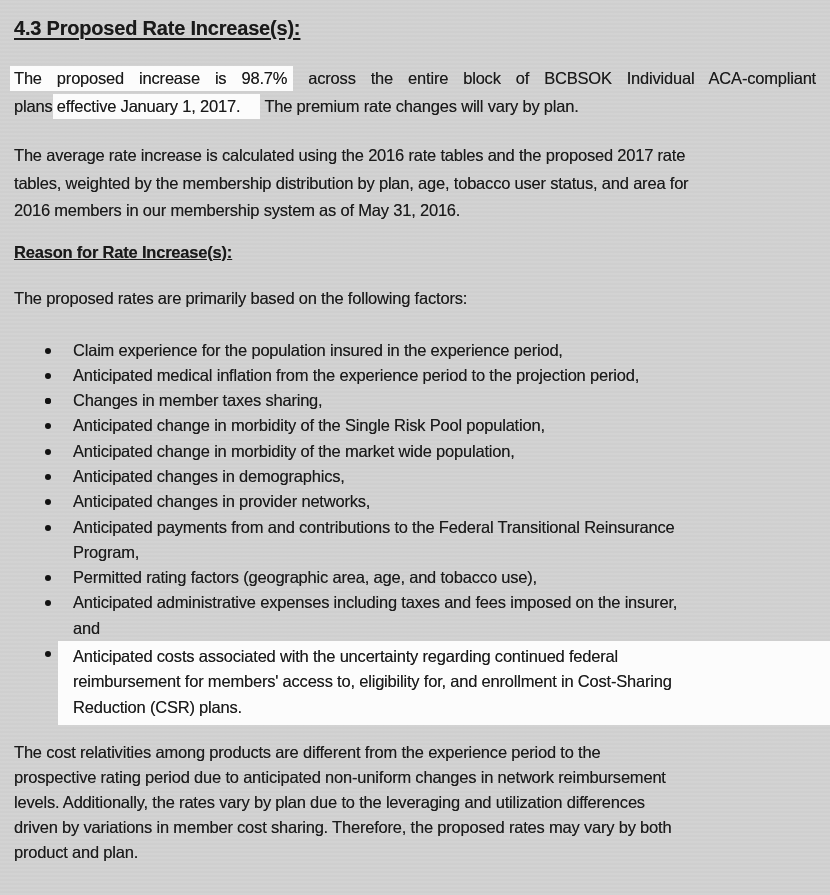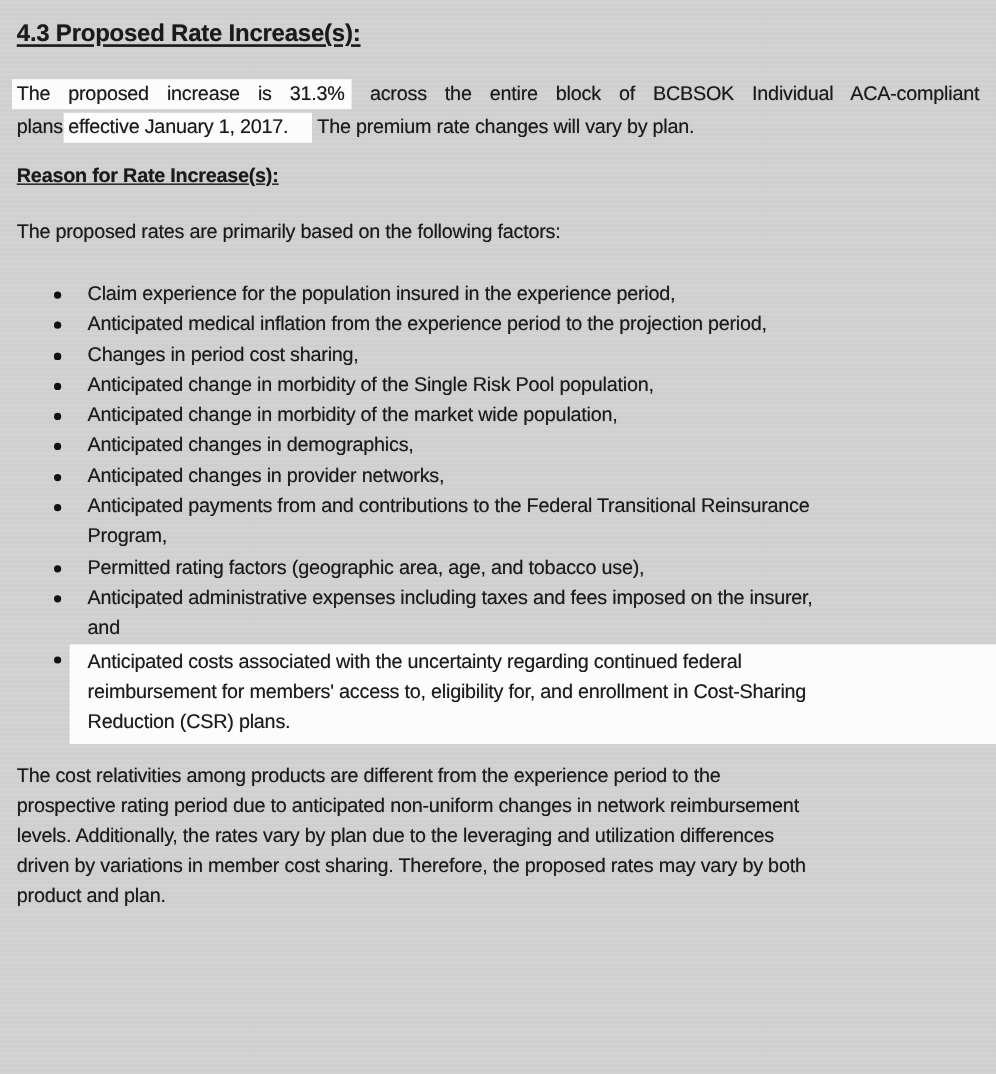--- a/index.html
+++ b/index.html
@@ -97,35 +97,38 @@
   }
 </style>
 </head>
 <body>
 
 <div class="page">
 
   <h1 class="doc-title">4.3 Proposed Rate Increase(s):</h1>
 
   <div class="para p1">
-    <span class="line1"><span class="hl">The proposed increase is 31.3%</span>
+    <span class="line1"><span class="hl">The proposed increase is 98.7%</span>
       <span>across the entire block of BCBSOK Individual ACA-compliant</span></span>
     <span class="line2"><span>plans </span><span class="hl wide-right">effective January 1, 2017.</span><span> The premium rate changes will vary by plan.</span></span>
   </div>
 
+  <div class="para p2">The average rate increase is calculated using the 2016 rate tables and the proposed 2017 rate
+tables, weighted by the membership distribution by plan, age, tobacco user status, and area for
+2016 members in our membership system as of May 31, 2016.</div>
 
   <h2 class="section-head">Reason for Rate Increase(s):</h2>
 
   <div class="para p3">The proposed rates are primarily based on the following factors:</div>
 
   <ul class="factor-list">
     <li><span class="dot"></span><span class="factor-text">Claim experience for the population insured in the experience period,</span></li>
     <li><span class="dot"></span><span class="factor-text">Anticipated medical inflation from the experience period to the projection period,</span></li>
     <li><span class="dot"></span></li>
-    <li><span class="dot"></span><span class="factor-text">Changes in period cost sharing,</span></li>
+    <li><span class="dot"></span><span class="factor-text">Changes in member taxes sharing,</span></li>
     <li><span class="dot"></span><span class="factor-text">Anticipated change in morbidity of the Single Risk Pool population,</span></li>
     <li><span class="dot"></span><span class="factor-text">Anticipated change in morbidity of the market wide population,</span></li>
     <li><span class="dot"></span><span class="factor-text">Anticipated changes in demographics,</span></li>
     <li><span class="dot"></span><span class="factor-text">Anticipated changes in provider networks,</span></li>
     <li><span class="dot"></span><span class="factor-text">Anticipated payments from and contributions to the Federal Transitional Reinsurance
 Program,</span></li>
     <li><span class="dot"></span><span class="factor-text">Permitted rating factors (geographic area, age, and tobacco use),</span></li>
     <li><span class="dot"></span><span class="factor-text">Anticipated administrative expenses including taxes and fees imposed on the insurer,
 and</span></li>
     <li class="hl-block"><span class="dot"></span><span class="factor-text">Anticipated costs associated with the uncertainty regarding continued federal

